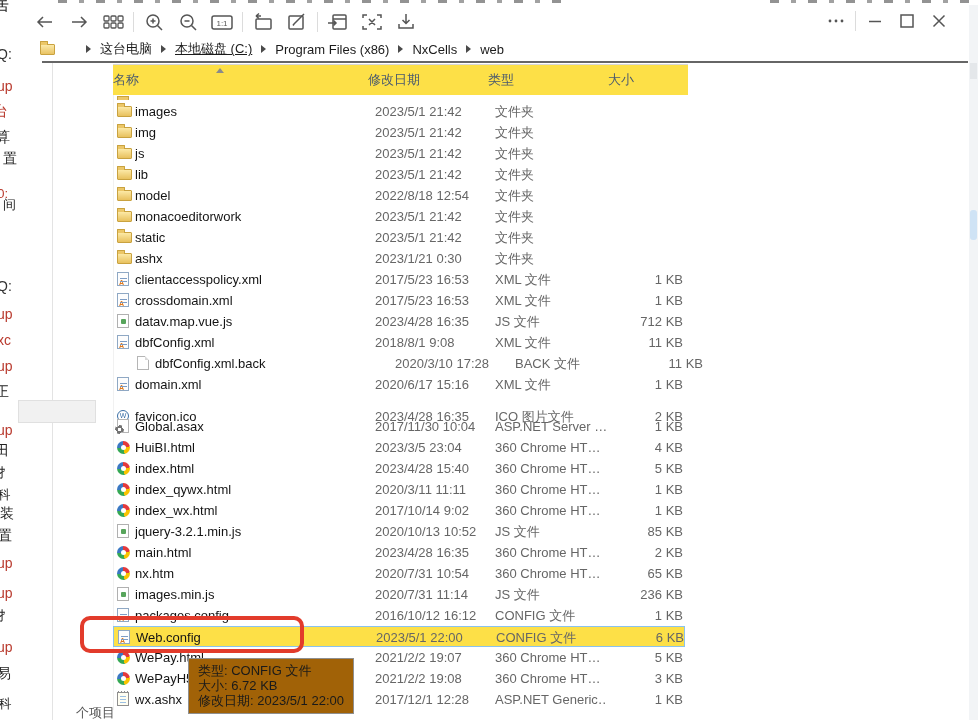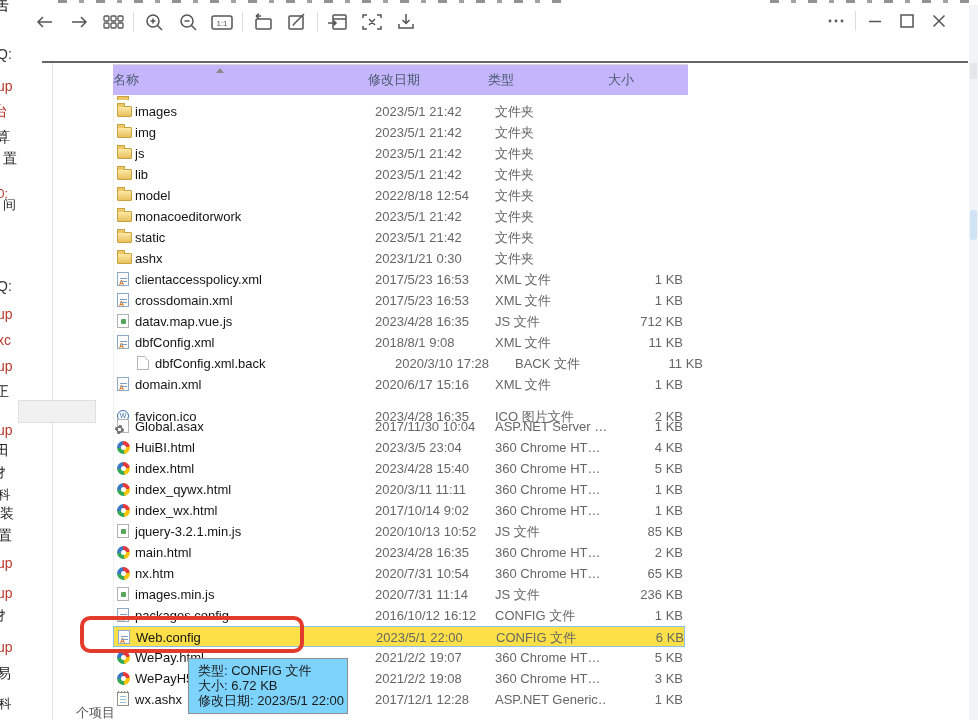--- a/index.html
+++ b/index.html
@@ -34,21 +34,21 @@
     background:#ecc768; border:1px solid #c9a23f; border-bottom:none; border-radius:1px 1px 0 0; }
   .crumb-sep { width:0; height:0; border-left:5px solid #4a4a4a; border-top:4px solid transparent;
     border-bottom:4px solid transparent; margin:0 9px; }
   .crumb { cursor:pointer; white-space:nowrap; }
   .crumb.u { text-decoration:underline; }
 
   .topline { position:absolute; left:42px; top:61px; width:926px; height:2px; background:#666; z-index:4; }
 
   
   .listpane { position:absolute; left:0; top:0; z-index:3; }
-  .hdr { position:absolute; top:64px; height:31px; background:#c4b5fd; border-top:1px solid #d8d8d8;
+  .hdr { position:absolute; top:64px; height:31px; background:#fde047; border-top:1px solid #d8d8d8;
     font-size:13px; color:#4a5a6e; line-height:30px; }
   .hdr-left { position:absolute; left:113px; top:64px; width:1px; height:31px; background:#e2e2e2; }
   .sortarrow { position:absolute; left:216px; top:68px; width:0; height:0; border-bottom:5px solid #8a8a8a;
     border-left:4px solid transparent; border-right:4px solid transparent; }
   .list-leftline { position:absolute; left:113px; top:95px; width:1px; height:615px; background:#f1f1f1; }
   .sliver { position:absolute; left:117px; top:96px; width:12px; height:4px; background:#ecc768; border:1px solid #c9a23f; border-bottom:none; }
 
   
   .row { position:absolute; left:113px; width:572px; height:21px; font-size:13px; line-height:21px; cursor:pointer; }
   .row.selected { background:#fde047; border:1px solid #8ac2ee; }
@@ -84,22 +84,22 @@
   .ic-chrome::after { content:""; position:absolute; left:4px; top:4px; width:5px; height:5px; background:#fff; border-radius:50%; }
   .ic-ashx { width:12px; height:14px; background:#fffef2; border:1px solid #8f8f8f; }
   .ic-ashx::before { content:""; position:absolute; left:0; right:0; top:-2px; height:2px;
     background:repeating-linear-gradient(90deg,#8f8f8f 0 1px,transparent 1px 3px); }
   .ic-ashx::after { content:""; position:absolute; left:2px; right:2px; top:3px; height:8px;
     background:repeating-linear-gradient(180deg,#9cc0e4 0 1px,transparent 1px 3px); }
 
   
   .redbox { position:absolute; left:80px; top:616px; width:224px; height:37px;
     border:4px solid #e23b2b; border-radius:10px; z-index:8; }
-  .tooltip { position:absolute; left:188px; top:658px; z-index:9; background:#7dd3fc;
-    border:1px solid #8f8f8f; padding:4px 3px 5px 9px; font-size:13px; color:#1a1a1a; line-height:15px; white-space:nowrap; }
+  .tooltip { position:absolute; left:188px; top:658px; z-index:9; background:#a16207;
+    border:1px solid #8f8f8f; padding:4px 9px 5px 9px; font-size:13px; color:#1a1a1a; line-height:15px; white-space:nowrap; }
 </style>
 </head>
 <body>
 
 <div class="app">
 
   <div class="top-noise" style="left:58px;width:505px;"></div>
   <div class="top-noise" style="left:770px;width:205px;"></div>
   <div class="bg-vline"></div>
   <div class="bg-hoverbox"></div>
@@ -231,20 +231,33 @@
           <rect x="5" y="5" width="12" height="12"></rect>
         </svg>
       </div>
     <div class="tbtn">
         <svg width="22" height="22">
           <path d="M5.5 5.5 L16.5 16.5 M16.5 5.5 L5.5 16.5"></path>
         </svg>
       </div>
   </div>
 
+  <div class="crumbbar">
+    <span class="crumb-folder"></span>
+    <span class="crumb-sep"></span>
+    <span class="crumb">这台电脑</span>
+    <span class="crumb-sep"></span>
+    <span class="crumb u">本地磁盘 (C:)</span>
+    <span class="crumb-sep"></span>
+    <span class="crumb">Program Files (x86)</span>
+    <span class="crumb-sep"></span>
+    <span class="crumb">NxCells</span>
+    <span class="crumb-sep"></span>
+    <span class="crumb">web</span>
+  </div>
 
   <div class="topline"></div>
 
   <div class="listpane">
     <div class="hdr-left"></div>
     <div class="hdr cell" style="left:113px;width:255px;">名称</div>
     <div class="hdr cell" style="left:368px;width:120px;">修改日期</div>
     <div class="hdr cell" style="left:488px;width:120px;">类型</div>
     <div class="hdr cell" style="left:608px;width:80px;">大小</div>
     <div class="sortarrow"></div>

